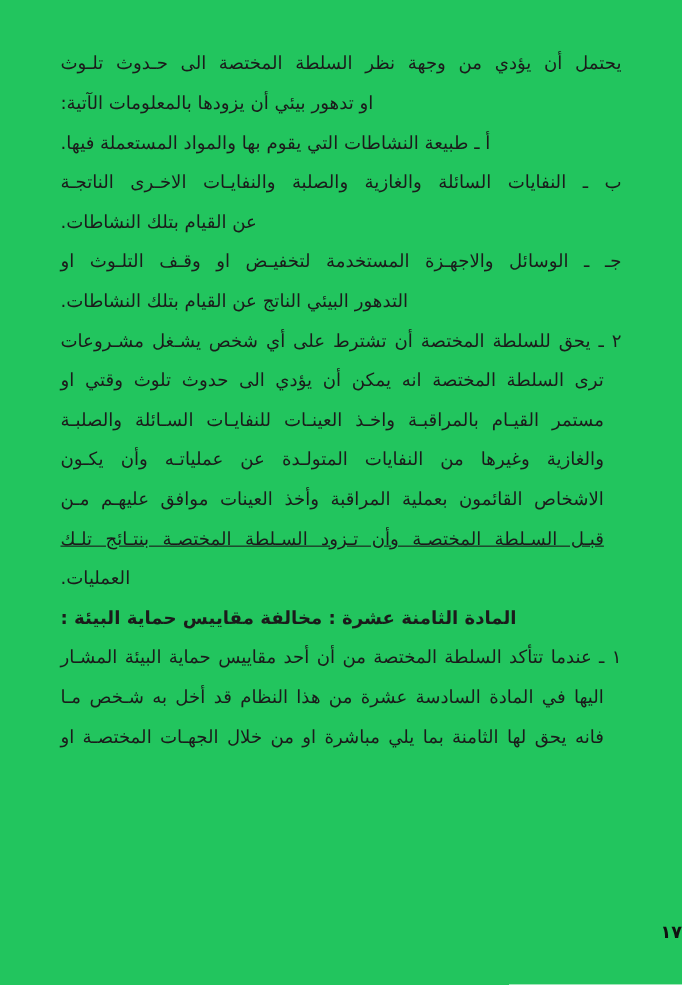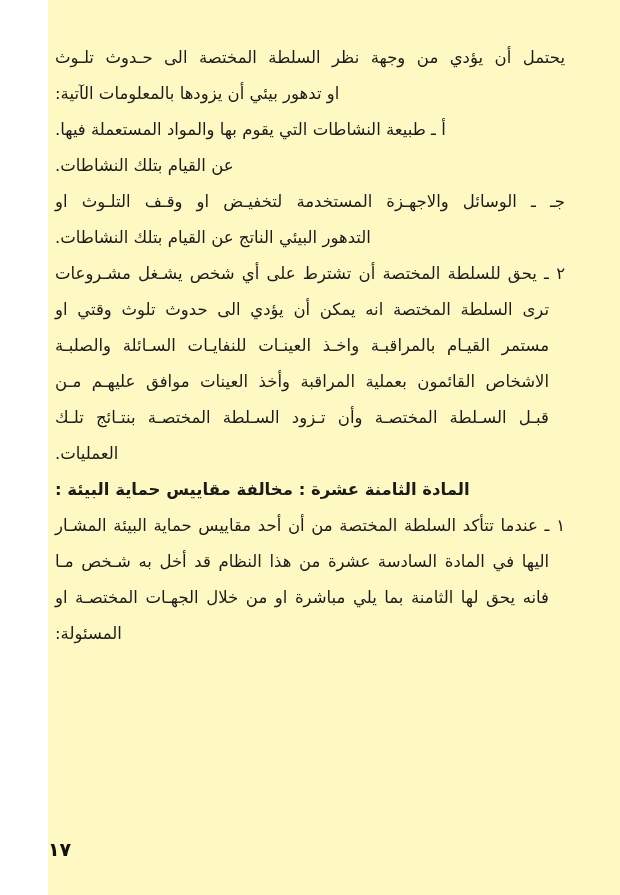--- a/index.html
+++ b/index.html
@@ -2,23 +2,23 @@
 <html lang="ar" dir="rtl"><head>
 <meta charset="utf-8">
 <style>
   html, body {
     margin: 0;
     padding: 0;
     background: #ffffff;
   }
   .page {
     position: relative;
-    width: 572px;
+    width: 620px;
     height: 895px;
-    background: #fef9c3;
+    background: #22c55e;
     overflow: hidden;
     font-family: "DejaVu Sans", sans-serif;
     color: #1b1b1b;
   }
   .text-block {
     position: absolute;
     top: 40px;
     right: 55px;
     width: 510px;
     direction: rtl;
@@ -36,44 +36,45 @@
     text-align-last: justify;
   }
   .line.bold {
     font-weight: bold;
   }
   .page-number {
     position: absolute;
     top: 838px;
     left: 0;
     width: 620px;
-    text-align: left;
+    text-align: right;
     direction: rtl;
-    font-size: 19px;
+    font-size: 16px;
     font-weight: bold;
     color: #111111;
   }
 </style>
 </head>
 <body>
 
 <div class="page">
   <div class="text-block" id="text-block">
       <div class="line full" style="padding-right: 0px;">يحتمل أن يؤدي من وجهة نظر السلطة المختصة الى حـدوث تلـوث</div>
       <div class="line" style="padding-right: 55px;">او تدهور بيئي أن يزودها بالمعلومات الآتية:</div>
       <div class="line" style="padding-right: 0px;">أ ـ طبيعة النشاطات التي يقوم بها والمواد المستعملة فيها.</div>
+      <div class="line full" style="padding-right: 0px;">ب ـ النفايات السائلة والغازية والصلبة والنفايـات الاخـرى الناتجـة</div>
       <div class="line" style="padding-right: 125px;">عن القيام بتلك النشاطات.</div>
       <div class="line full" style="padding-right: 0px;">جـ ـ الوسائل والاجهـزة المستخدمة لتخفيـض او وقـف التلـوث او</div>
       <div class="line" style="padding-right: 65px;">التدهور البيئي الناتج عن القيام بتلك النشاطات.</div>
       <div class="line full" style="padding-right: 0px;">٢ ـ يحق للسلطة المختصة أن تشترط على أي شخص يشـغل مشـروعات</div>
       <div class="line full" style="padding-right: 16px;">ترى السلطة المختصة انه يمكن أن يؤدي الى حدوث تلوث وقتي او</div>
       <div class="line full" style="padding-right: 16px;">مستمر القيـام بالمراقبـة واخـذ العينـات للنفايـات السـائلة والصلبـة</div>
+      <div class="line full" style="padding-right: 16px;">والغازية وغيرها من النفايات المتولـدة عن عملياتـه وأن يكـون</div>
       <div class="line full" style="padding-right: 16px;">الاشخاص القائمون بعملية المراقبة وأخذ العينات موافق عليهـم مـن</div>
-      <div class="line full" style="padding-right: 16px;">قبـل السـلطة المختصـة وأن تـزود السـلطة المختصـة بنتـائج تلـك</div>
+      <div class="line full" style="padding-right: 16px; text-decoration: underline;">قبـل السـلطة المختصـة وأن تـزود السـلطة المختصـة بنتـائج تلـك</div>
       <div class="line" style="padding-right: 0px;">العمليات.</div>
       <div class="line bold" style="padding-right: 0px; ">المادة الثامنة عشرة : مخالفة مقاييس حماية البيئة :</div>
       <div class="line full" style="padding-right: 0px;">١ ـ عندما تتأكد السلطة المختصة من أن أحد مقاييس حماية البيئة المشـار</div>
       <div class="line full" style="padding-right: 16px;">اليها في المادة السادسة عشرة من هذا النظام قد أخل به شـخص مـا</div>
       <div class="line full" style="padding-right: 16px;">فانه يحق لها الثامنة بما يلي مباشرة او من خلال الجهـات المختصـة او</div>
-      <div class="line" style="padding-right: 8px;">المسئولة:</div>
     </div>
   <div class="page-number">١٧</div>
 </div>
 
 </body></html>

